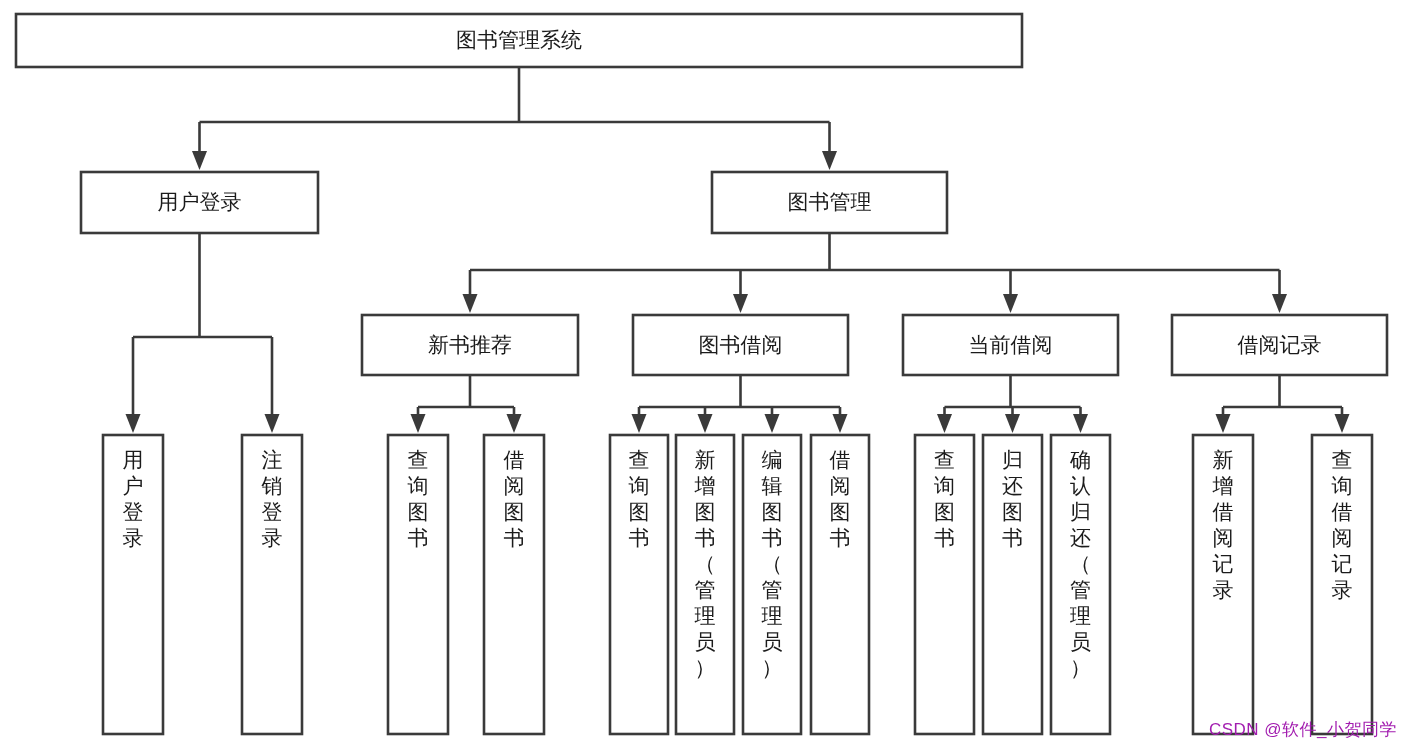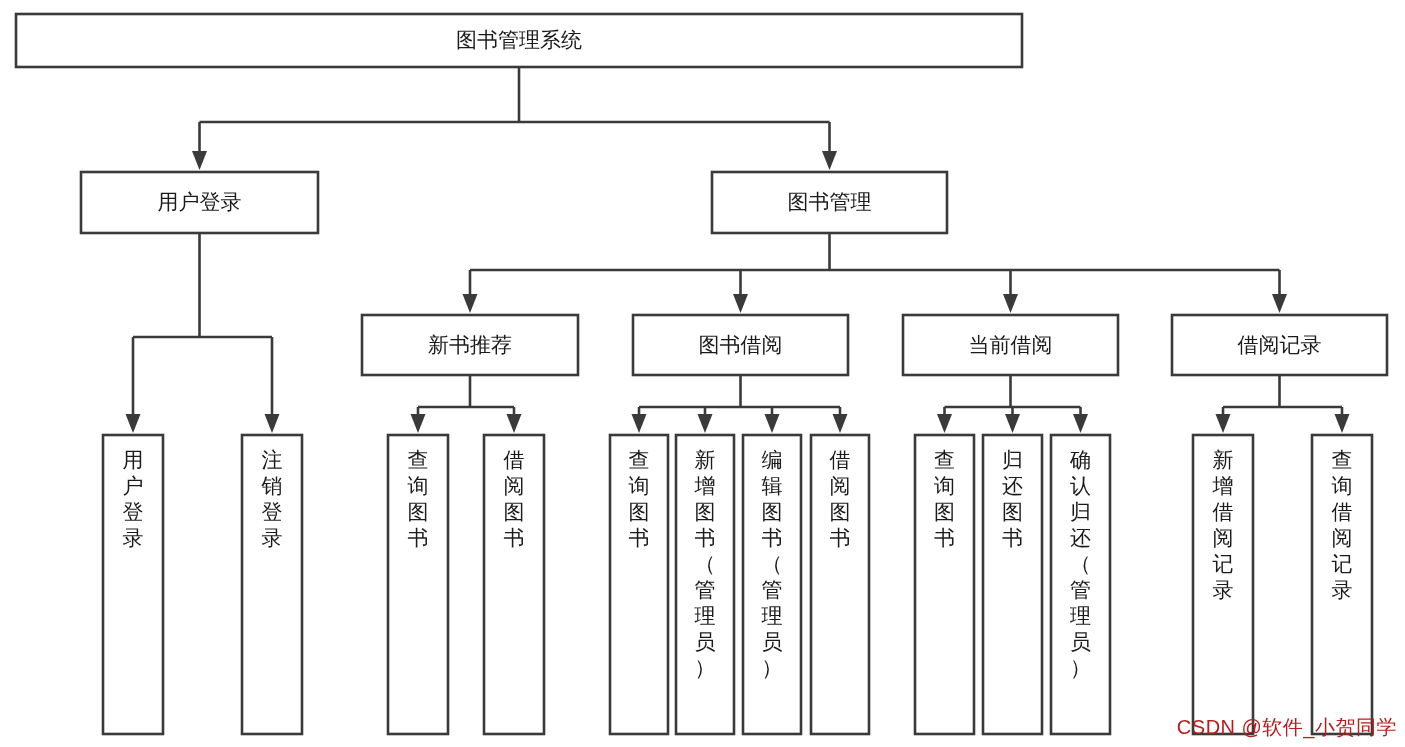--- a/index.html
+++ b/index.html
@@ -50,22 +50,22 @@
     font-family: "Liberation Sans", "DejaVu Sans", sans-serif;
     font-size: 21px;
     fill: #1b1b1b;
     text-anchor: middle;
   }
   .watermark {
     position: absolute;
     right: 8px;
     bottom: 6px;
     font-family: "Liberation Sans", "DejaVu Sans", sans-serif;
-    font-size: 20px;
-    color: #b91c1c;
+    font-size: 17px;
+    color: #a21caf;
     letter-spacing: 0.5px;
     white-space: nowrap;
     user-select: none;
   }
 </style>
 </head>
 <body>
 
 <div id="stage">
   <svg id="diagram-svg" viewBox="0 0 1405 747" xmlns="http://www.w3.org/2000/svg">

